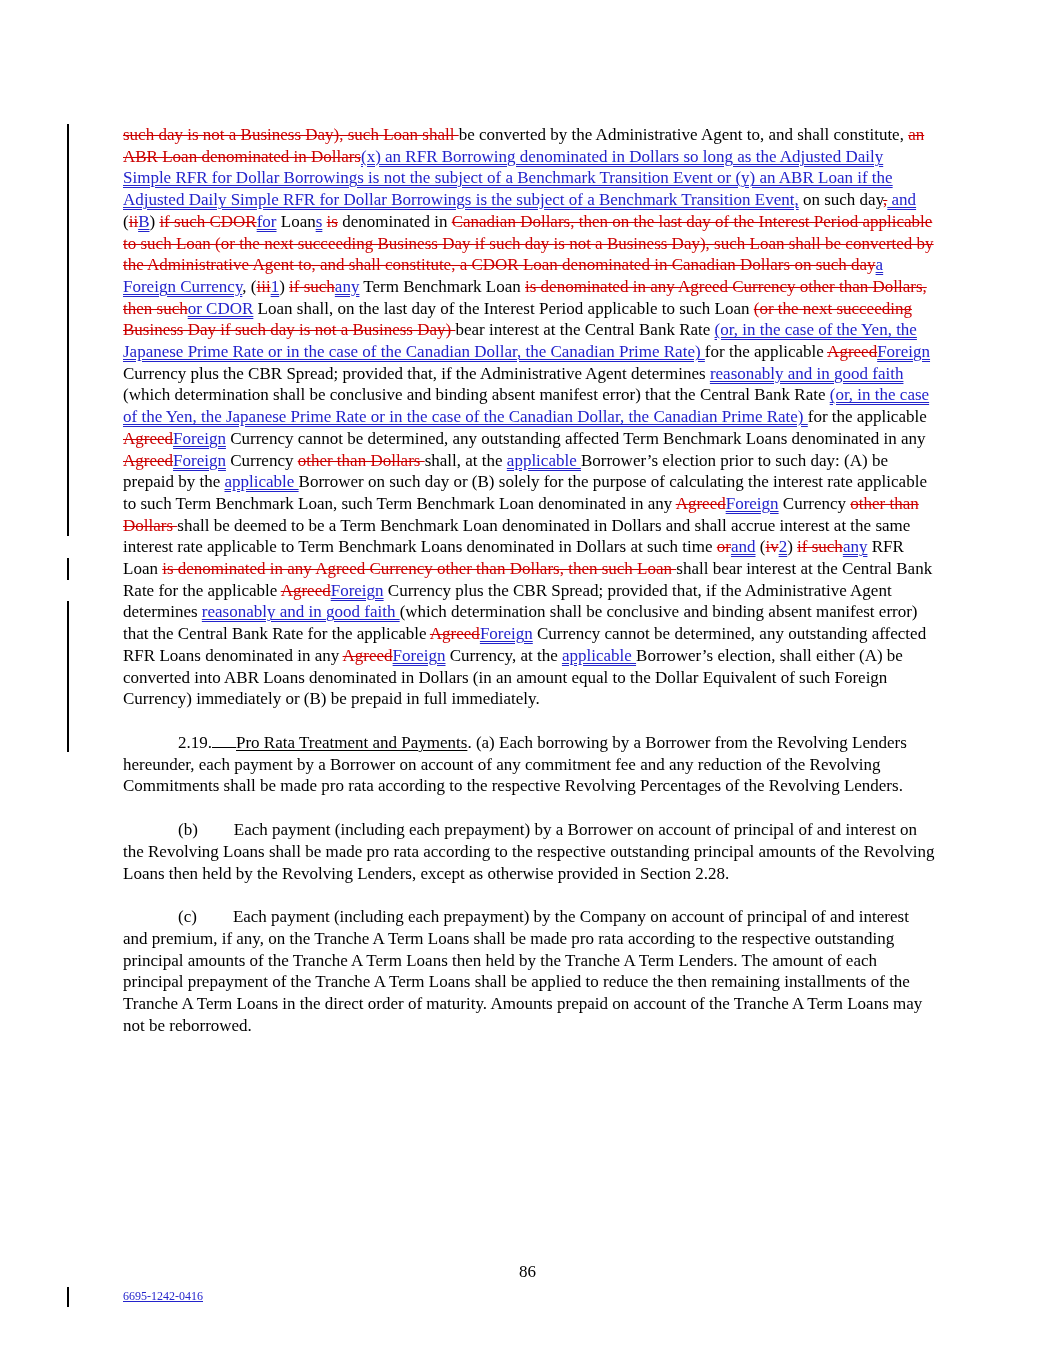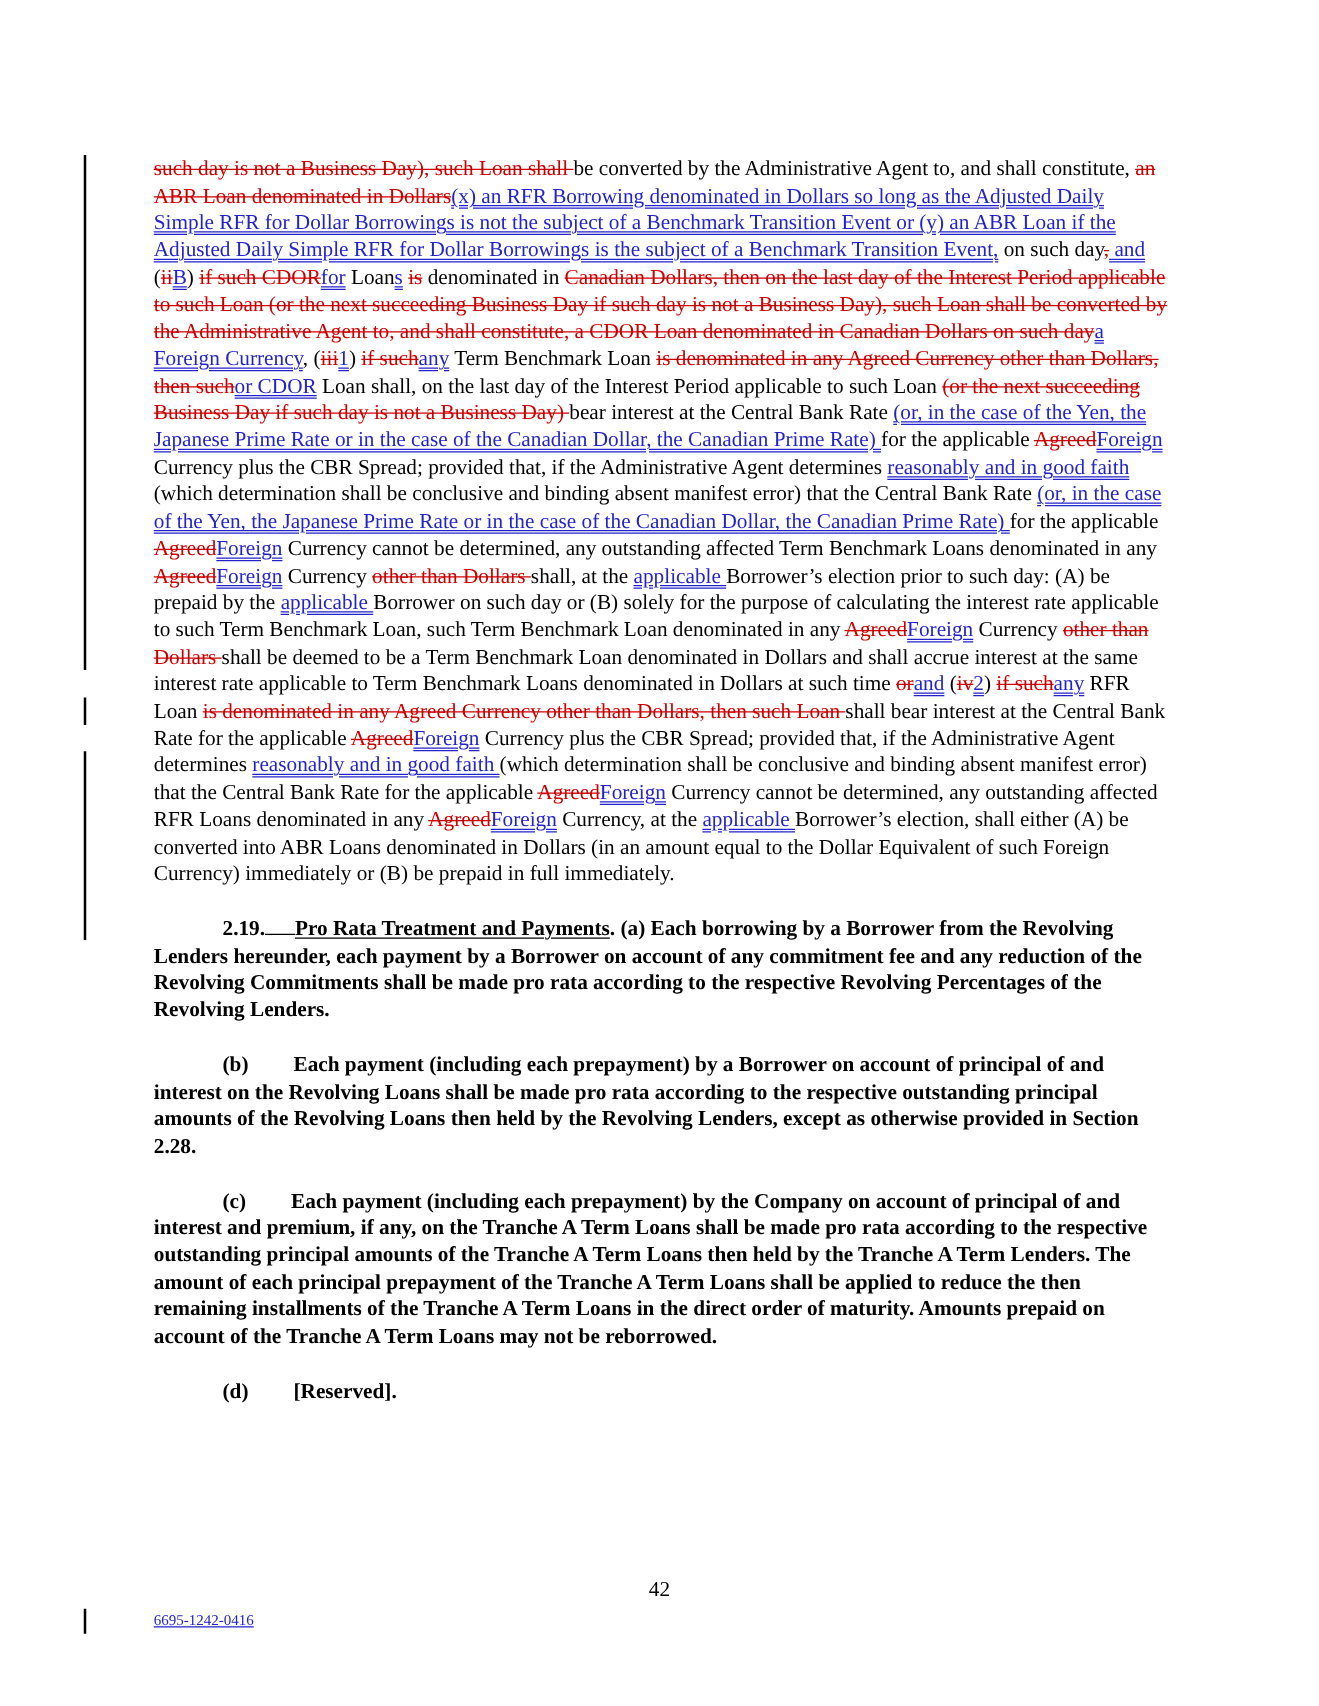--- a/index.html
+++ b/index.html
@@ -23,21 +23,20 @@
     width: 812px;
     font-size: 17px;
     line-height: 21.7px;
     text-align: left;
   }
   .para {
     margin: 0 0 22px 0;
   }
   .para.indent {
     text-indent: 55px;
-    font-weight: bold;
   }
   
   .run-n { color: var(--ink, #000000); }
   .run-d {
     color: var(--del, #cc0000);
     text-decoration: line-through;
     text-decoration-thickness: 1px;
   }
   .run-i {
     color: var(--ins, #2222cc);
@@ -94,17 +93,16 @@
       <div class="change-bar" style="top: 124px; height: 412px;"></div>
       <div class="change-bar" style="top: 558px; height: 22px;"></div>
       <div class="change-bar" style="top: 601px; height: 151px;"></div>
       <div class="change-bar" style="top: 1287px; height: 20px;"></div>
     </div>
   <div class="doc-body" id="doc-body">
       <p class="para"><span class="run-d">such day is not a Business Day), such Loan shall </span><span class="run-n">be converted by the Administrative Agent to, and shall constitute, </span><span class="run-d">an ABR Loan denominated in Dollars</span><span class="run-i">(x) an RFR Borrowing denominated in Dollars so long as the Adjusted Daily Simple RFR for Dollar Borrowings is not the subject of a Benchmark Transition Event or (y) an ABR Loan if the Adjusted Daily Simple RFR for Dollar Borrowings is the subject of a Benchmark Transition Event,</span><span class="run-n"> on such day</span><span class="run-d">,</span><span class="run-i"> and</span><span class="run-n"> (</span><span class="run-d">ii</span><span class="run-i">B</span><span class="run-n">) </span><span class="run-d">if such CDOR</span><span class="run-i">for</span><span class="run-n"> Loan</span><span class="run-i">s</span><span class="run-n"> </span><span class="run-d">is</span><span class="run-n"> denominated in </span><span class="run-d">Canadian Dollars, then on the last day of the Interest Period applicable to such Loan (or the next succeeding Business Day if such day is not a Business Day), such Loan shall be converted by the Administrative Agent to, and shall constitute, a CDOR Loan denominated in Canadian Dollars on such day</span><span class="run-i">a Foreign Currency</span><span class="run-n">, (</span><span class="run-d">iii</span><span class="run-i">1</span><span class="run-n">) </span><span class="run-d">if such</span><span class="run-i">any</span><span class="run-n"> Term Benchmark Loan </span><span class="run-d">is denominated in any Agreed Currency other than Dollars, then such</span><span class="run-i">or CDOR</span><span class="run-n"> Loan shall, on the last day of the Interest Period applicable to such Loan </span><span class="run-d">(or the next succeeding Business Day if such day is not a Business Day) </span><span class="run-n">bear interest at the Central Bank Rate </span><span class="run-i">(or, in the case of the Yen, the Japanese Prime Rate or in the case of the Canadian Dollar, the Canadian Prime Rate) </span><span class="run-n">for the applicable </span><span class="run-d">Agreed</span><span class="run-i">Foreign</span><span class="run-n"> Currency plus the CBR Spread; provided that, if the Administrative Agent determines </span><span class="run-i">reasonably and in good faith </span><span class="run-n">(which determination shall be conclusive and binding absent manifest error) that the Central Bank Rate </span><span class="run-i">(or, in the case of the Yen, the Japanese Prime Rate or in the case of the Canadian Dollar, the Canadian Prime Rate) </span><span class="run-n">for the applicable </span><span class="run-d">Agreed</span><span class="run-i">Foreign</span><span class="run-n"> Currency cannot be determined, any outstanding affected Term Benchmark Loans denominated in any </span><span class="run-d">Agreed</span><span class="run-i">Foreign</span><span class="run-n"> Currency </span><span class="run-d">other than Dollars </span><span class="run-n">shall, at the </span><span class="run-i">applicable </span><span class="run-n">Borrower’s election prior to such day: (A) be prepaid by the </span><span class="run-i">applicable </span><span class="run-n">Borrower on such day or (B) solely for the purpose of calculating the interest rate applicable to such Term Benchmark Loan, such Term Benchmark Loan denominated in any </span><span class="run-d">Agreed</span><span class="run-i">Foreign</span><span class="run-n"> Currency </span><span class="run-d">other than Dollars </span><span class="run-n">shall be deemed to be a Term Benchmark Loan denominated in Dollars and shall accrue interest at the same interest rate applicable to Term Benchmark Loans denominated in Dollars at such time </span><span class="run-d">or</span><span class="run-i">and</span><span class="run-n"> (</span><span class="run-d">iv</span><span class="run-i">2</span><span class="run-n">) </span><span class="run-d">if such</span><span class="run-i">any</span><span class="run-n"> RFR Loan </span><span class="run-d">is denominated in any Agreed Currency other than Dollars, then such Loan </span><span class="run-n">shall bear interest at the Central Bank Rate for the applicable </span><span class="run-d">Agreed</span><span class="run-i">Foreign</span><span class="run-n"> Currency plus the CBR Spread; provided that, if the Administrative Agent determines </span><span class="run-i">reasonably and in good faith </span><span class="run-n">(which determination shall be conclusive and binding absent manifest error) that the Central Bank Rate for the applicable </span><span class="run-d">Agreed</span><span class="run-i">Foreign</span><span class="run-n"> Currency cannot be determined, any outstanding affected RFR Loans denominated in any </span><span class="run-d">Agreed</span><span class="run-i">Foreign</span><span class="run-n"> Currency, at the </span><span class="run-i">applicable </span><span class="run-n">Borrower’s election, shall either (A) be converted into ABR Loans denominated in Dollars (in an amount equal to the Dollar Equivalent of such Foreign Currency) immediately or (B) be prepaid in full immediately.</span></p>
       <p class="para indent"><span class="run-n">2.19.</span><span class="run-tabu" style="width: 24px;"></span><span class="run-h">Pro Rata Treatment and Payments</span><span class="run-n">. (a) Each borrowing by a Borrower from the Revolving Lenders hereunder, each payment by a Borrower on account of any commitment fee and any reduction of the Revolving Commitments shall be made pro rata according to the respective Revolving Percentages of the Revolving Lenders.</span></p>
       <p class="para indent"><span class="run-n">(b)</span><span class="run-tab" style="width: 36px;"></span><span class="run-n">Each payment (including each prepayment) by a Borrower on account of principal of and interest on the Revolving Loans shall be made pro rata according to the respective outstanding principal amounts of the Revolving Loans then held by the Revolving Lenders, except as otherwise provided in Section 2.28.</span></p>
       <p class="para indent"><span class="run-n">(c)</span><span class="run-tab" style="width: 36px;"></span><span class="run-n">Each payment (including each prepayment) by the Company on account of principal of and interest and premium, if any, on the Tranche A Term Loans shall be made pro rata according to the respective outstanding principal amounts of the Tranche A Term Loans then held by the Tranche A Term Lenders. The amount of each principal prepayment of the Tranche A Term Loans shall be applied to reduce the then remaining installments of the Tranche A Term Loans in the direct order of maturity. Amounts prepaid on account of the Tranche A Term Loans may not be reborrowed.</span></p>
-      <p class="para indent"><span class="run-n">(d)</span><span class="run-tab" style="width: 36px;"></span><span class="run-n">[Reserved].</span></p>
     </div>
-  <div class="page-number">42</div>
+  <div class="page-number">86</div>
   <div class="doc-id">6695-1242-0416</div>
 </div>
 
 </body></html>

